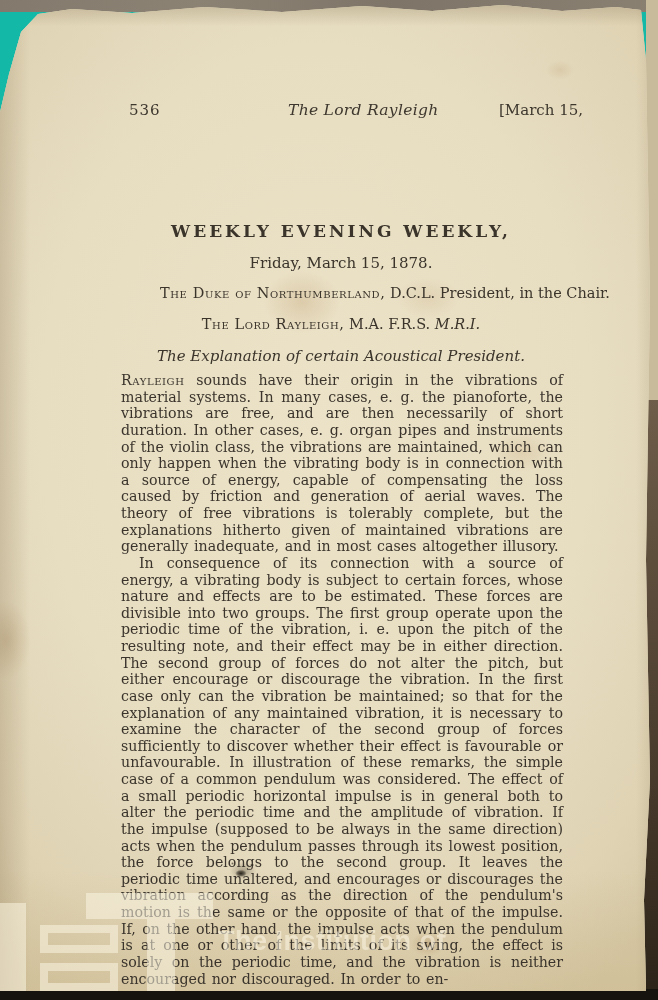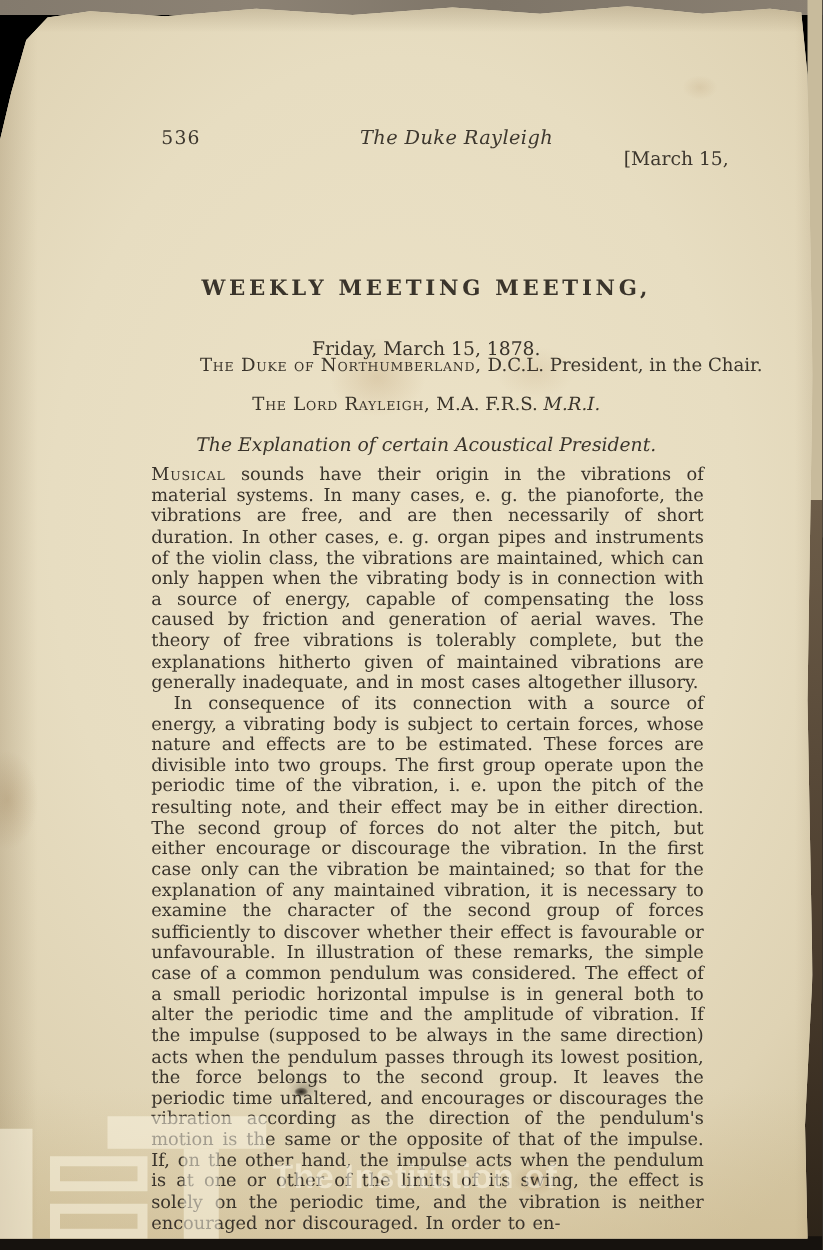--- a/index.html
+++ b/index.html
@@ -1,19 +1,19 @@
 <!DOCTYPE html>
 <html><head>
 <meta charset="utf-8">
 <style>
   * { margin:0; padding:0; box-sizing:border-box; }
   html,body { background:#141110; }
   .stage {
     position:relative; width:658px; height:1000px; overflow:hidden;
-    background:#000000; font-family:"DejaVu Serif", serif;
+    background:#14b8a6; font-family:"DejaVu Serif", serif;
   }
   
   .backdrop-top    { position:absolute; top:0; left:0; right:0; height:12px;
                      background:linear-gradient(90deg,#837a6d,#8c8274 30%,#7e7568 60%,#8a8072); }
   .backdrop-right-light { position:absolute; top:0; right:0; width:12px; height:430px; background:#c8bb9c; }
   .backdrop-right-dark  { position:absolute; top:400px; bottom:0; right:0; width:15px;
                      background:linear-gradient(#6d5d49,#4a3c2d 60%,#2c2318); }
   .backdrop-bottom { position:absolute; left:0; right:0; bottom:0; height:11px; background:#16120e; }
   
   .paper {
@@ -32,25 +32,25 @@
       radial-gradient(ellipse 24px 17px at 428px 944px, rgba(138,88,38,0.30), rgba(138,88,38,0) 72%),
       radial-gradient(ellipse 20px 14px at 560px 70px, rgba(150,105,50,0.12), rgba(150,105,50,0) 70%),
       radial-gradient(ellipse 34px 55px at 6px 640px, rgba(138,100,52,0.22), rgba(138,100,52,0) 72%),
       radial-gradient(ellipse 500px 680px at 48% 42%, #ece2c7 0%, #e7ddc1 55%, #dfd3b4 85%, #d6c9a7 100%),
       #e2d8bc;
   }
   
   .running-head { position:absolute; left:0; top:0; width:658px; color:#3d372e; }
   .rh-num   { position:absolute; left:129px; top:101px; font-size:15px; letter-spacing:1px; }
   .rh-title { position:absolute; left:288px; top:101px; font-size:15.5px; font-style:italic; letter-spacing:0.3px; }
-  .rh-date  { position:absolute; left:499px; top:101px; font-size:15px;margin-top:17px; }
+  .rh-date  { position:absolute; left:499px; top:101px; font-size:15px; }
   
   .meeting { position:absolute; left:110px; top:0; width:462px; text-align:center; color:#3a342b; }
   .m-heading { position:absolute; left:0; top:221px; width:100%; font-size:17px; font-weight:bold; letter-spacing:3px; }
-  .m-date    { position:absolute; left:0; top:270px; width:100%; font-size:15px; }
+  .m-date    { position:absolute; left:0; top:254px; width:100%; font-size:15px; }
   .m-chair   { position:absolute; left:0; top:285px; width:100%; font-size:14.5px;margin-left:44px; }
   .m-speaker { position:absolute; left:0; top:316px; width:100%; font-size:14.5px; }
   .m-lecture { position:absolute; left:0; top:347px; width:100%; font-size:15px; font-style:italic; }
   .sc { font-variant-caps:small-caps; letter-spacing:0.6px; }
   .it { font-style:italic; }
   
   .body-text { position:absolute; left:121px; top:372px; width:442px; color:#3a342c;
                font-size:14.2px; line-height:16.62px; text-align:justify; word-spacing:1.2px; }
   .body-text p + p { text-indent:18px; }
   .body-text .lead { font-variant-caps:small-caps; letter-spacing:0.6px; }
@@ -82,41 +82,41 @@
 
   <div class="backdrop-top"></div>
   <div class="backdrop-right-light"></div>
   <div class="backdrop-right-dark"></div>
   <div class="backdrop-bottom"></div>
 
   <div class="paper">
 
     <div class="running-head">
       <span class="rh-num">536</span>
-      <span class="rh-title">The Duke Rayleigh</span>
+      <span class="rh-title">The Lord Rayleigh</span>
       <span class="rh-date">[March 15,</span>
     </div>
 
     <div class="meeting">
-      <div class="m-heading">WEEKLY MEETING MEETING,</div>
+      <div class="m-heading">WEEKLY EVENING WEEKLY,</div>
       <div class="m-date">Friday, March 15, 1878.</div>
       <div class="m-chair">
         <span class="sc">The Duke of Northumberland,</span>
         <span>D.C.L. President, in the Chair.</span>
       </div>
       <div class="m-speaker">
         <span class="sc">The Lord Rayleigh,</span>
         <span>M.A. F.R.S.</span>
         <span class="it">M.R.I.</span>
       </div>
       <div class="m-lecture">The Explanation of certain Acoustical President.</div>
     </div>
 
     <div class="body-text">
-      <p><span class="lead">Musical</span>
+      <p><span class="lead">Rayleigh</span>
         <span>sounds have their origin in the vibrations of material systems. In many cases, e. g. the pianoforte, the vibrations are free, and are then necessarily of short duration. In other cases, e. g. organ pipes and instruments of the violin class, the vibrations are maintained, which can only happen when the vibrating body is in connection with a source of energy, capable of compensating the loss caused by friction and generation of aerial waves. The theory of free vibrations is tolerably complete, but the explanations hitherto given of maintained vibrations are generally inadequate, and in most cases altogether illusory.</span></p>
       <p>In consequence of its connection with a source of energy, a vibrating body is subject to certain forces, whose nature and effects are to be estimated. These forces are divisible into two groups. The first group operate upon the periodic time of the vibration, i. e. upon the pitch of the resulting note, and their effect may be in either direction. The second group of forces do not alter the pitch, but either encourage or discourage the vibration. In the first case only can the vibration be maintained; so that for the explanation of any maintained vibration, it is necessary to examine the character of the second group of forces sufficiently to discover whether their effect is favourable or unfavourable. In illustration of these remarks, the simple case of a common pendulum was considered. The effect of a small periodic horizontal impulse is in general both to alter the periodic time and the amplitude of vibration. If the impulse (supposed to be always in the same direction) acts when the pendulum passes through its lowest position, the force belongs to the second group. It leaves the periodic time unaltered, and encourages or discourages the vibration according as the direction of the pendulum's motion is the same or the opposite of that of the impulse. If, on the other hand, the impulse acts when the pendulum is at one or other of the limits of its swing, the effect is solely on the periodic time, and the vibration is neither encouraged nor discouraged. In order to en-</p>
     </div>
 
     <div class="ink-blot"></div>
 
     <div class="watermark">
       <div class="wm-shape wm-i"></div>
       <div class="wm-shape wm-e-top"></div>
       <div class="wm-shape wm-e-bot"></div>

